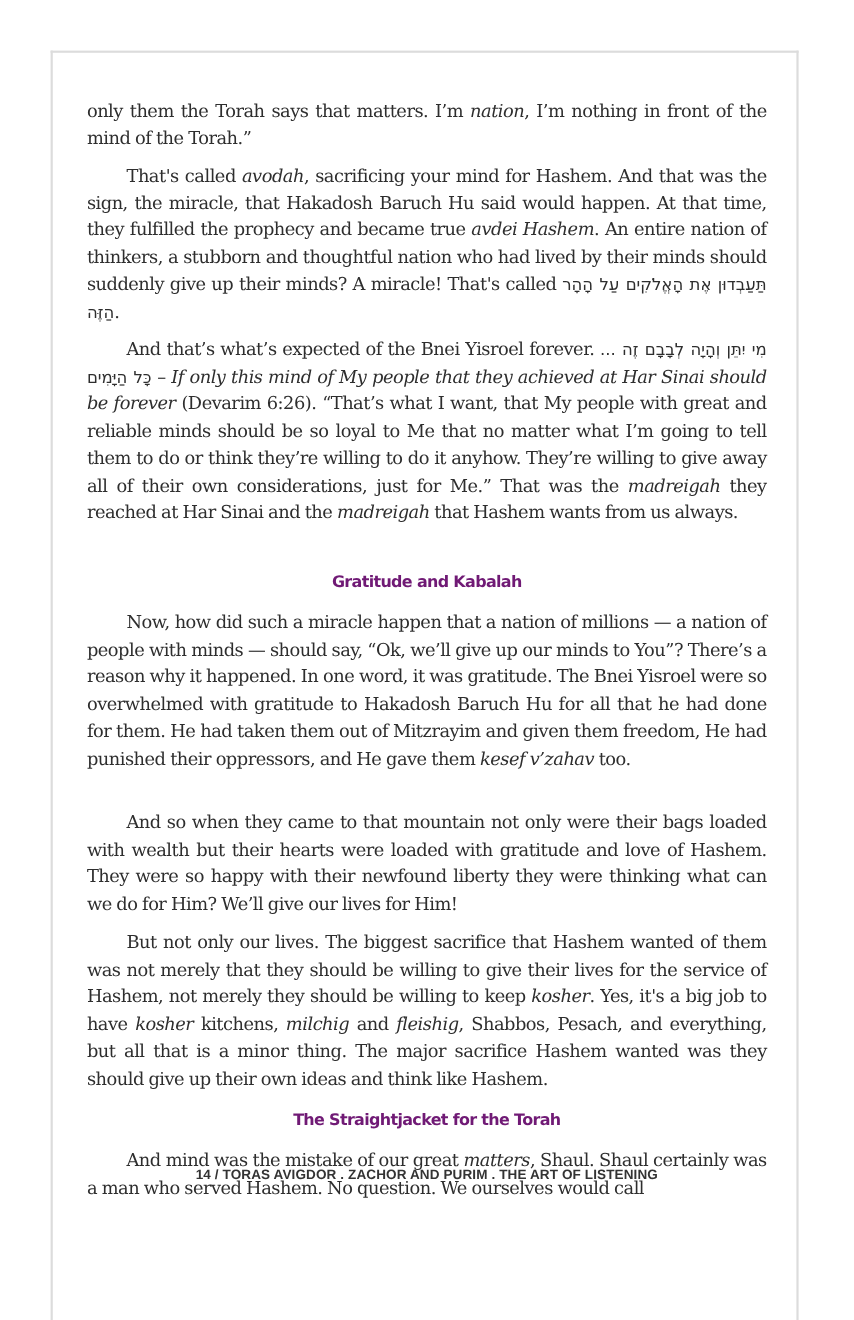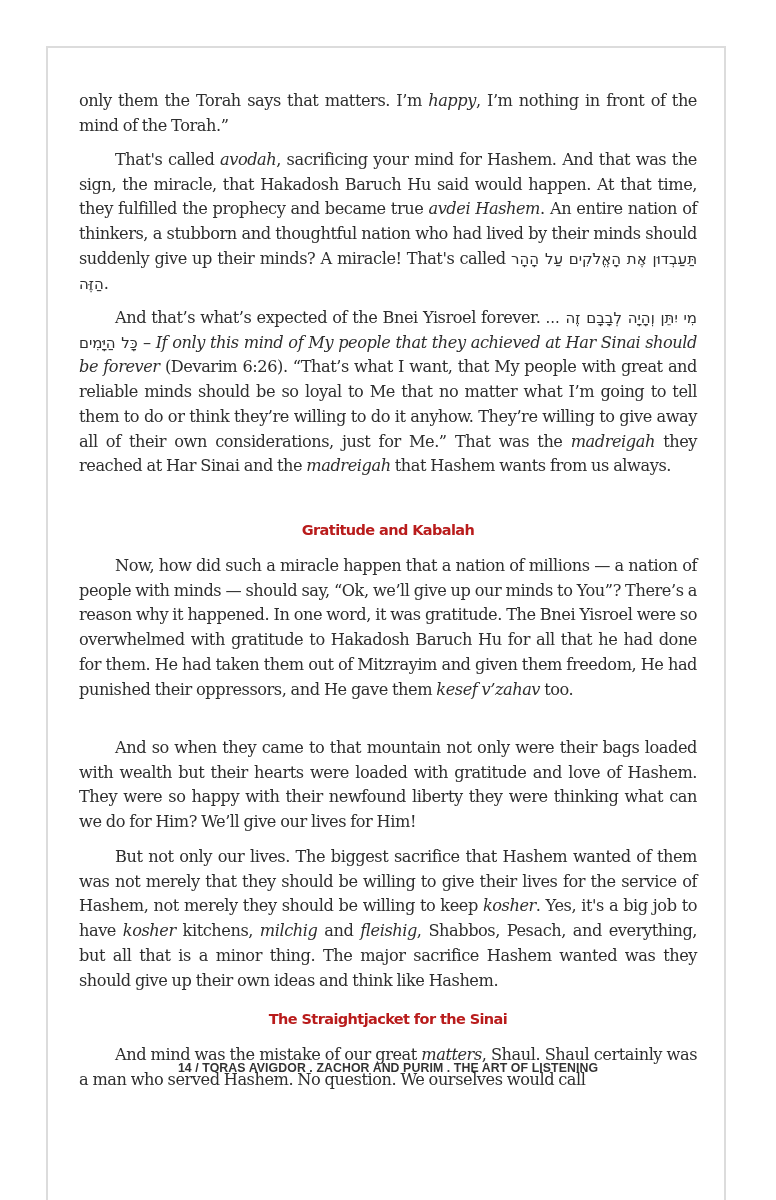--- a/index.html
+++ b/index.html
@@ -14,40 +14,40 @@
       font-size: 16.2px; line-height: 24.7px; color: #2e2e2e;
       text-align: justify; letter-spacing: -0.45px; word-spacing: -0.5px;
       margin: 0;
     }
     .block.indent { text-indent: 36px; }
     .block i { font-style: italic; }
     .heb { font-family: "DejaVu Sans", sans-serif; font-size: 15px; letter-spacing: 0; word-spacing: 0; }
     .heading {
       position: absolute; left: 79px; width: 618px; text-align: center;
       font-family: "DejaVu Sans", "Liberation Sans", sans-serif; font-weight: bold;
-      font-size: 14.5px; color: #b91c1c; letter-spacing: -0.6px; margin: 0;
+      font-size: 14.5px; color: #701a75; letter-spacing: -0.6px; margin: 0;
     }
     .footer {
       position: absolute; left: 79px; width: 618px; text-align: center;
       font-family: "Liberation Sans", "DejaVu Sans", sans-serif; font-weight: bold;
       font-size: 12.3px; color: #333333; letter-spacing: 0.1px; margin: 0;
     }
   </style>
 </head>
 <body>
 
 <div class="page-frame"></div>
 
-<p class="block" id="p1" style="top:89px;"><span>only them the Torah says that matters. I’m </span><i>happy</i><span>, I’m nothing in front of the mind of the Torah.”</span></p>
+<p class="block" id="p1" style="top:89px;"><span>only them the Torah says that matters. I’m </span><i>nation</i><span>, I’m nothing in front of the mind of the Torah.”</span></p>
 <p class="block indent" id="p2" style="top:148px;"><span>That's called </span><i>avodah</i><span>, sacrificing your mind for Hashem. And that was the sign, the miracle, that Hakadosh Baruch Hu said would happen. At that time, they fulfilled the prophecy and became true </span><i>avdei Hashem</i><span>. An entire nation of thinkers, a stubborn and thoughtful nation who had lived by their minds should suddenly give up their minds? A miracle! That's called </span><span class="heb" dir="rtl">תַּעַבְדוּן אֶת הָאֱלֹקִים עַל הָהָר הַזֶּה</span><span>.</span></p>
 <p class="block indent" id="p3" style="top:306px;"><span>And that’s what’s expected of the Bnei Yisroel forever. </span><span class="heb" dir="rtl">מִי יִתֵּן וְהָיָה לְבָבָם זֶה ... כָּל הַיָּמִים</span><span> – </span><i>If only this mind of My people that they achieved at Har Sinai should be forever</i><span> (Devarim 6:26). “That’s what I want, that My people with great and reliable minds should be so loyal to Me that no matter what I’m going to tell them to do or think they’re willing to do it anyhow. They’re willing to give away all of their own considerations, just for Me.” That was the </span><i>madreigah</i><span> they reached at Har Sinai and the </span><i>madreigah</i><span> that Hashem wants from us always.</span></p>
 
 <h2 class="heading" style="top:522px;">Gratitude and Kabalah</h2>
 
 <p class="block indent" id="p4" style="top:554px;"><span>Now, how did such a miracle happen that a nation of millions — a nation of people with minds — should say, “Ok, we’ll give up our minds to You”? There’s a reason why it happened. In one word, it was gratitude. The Bnei Yisroel were so overwhelmed with gratitude to Hakadosh Baruch Hu for all that he had done for them. He had taken them out of Mitzrayim and given them freedom, He had punished their oppressors, and He gave them </span><i>kesef v’zahav</i><span> too.</span></p>
 <p class="block indent" id="p5" style="top:736px;"><span>And so when they came to that mountain not only were their bags loaded with wealth but their hearts were loaded with gratitude and love of Hashem. They were so happy with their newfound liberty they were thinking what can we do for Him? We’ll give our lives for Him!</span></p>
 <p class="block indent" id="p6" style="top:845px;"><span>But not only our lives. The biggest sacrifice that Hashem wanted of them was not merely that they should be willing to give their lives for the service of Hashem, not merely they should be willing to keep </span><i>kosher</i><span>. Yes, it's a big job to have </span><i>kosher</i><span> kitchens, </span><i>milchig</i><span> and </span><i>fleishig</i><span>, Shabbos, Pesach, and everything, but all that is a minor thing. The major sacrifice Hashem wanted was they should give up their own ideas and think like Hashem.</span></p>
 
-<h2 class="heading" style="top:1011px;">The Straightjacket for the Sinai</h2>
+<h2 class="heading" style="top:1011px;">The Straightjacket for the Torah</h2>
 
 <p class="block indent" id="p7" style="top:1043px;"><span>And mind was the mistake of our great </span><i>matters</i><span>, Shaul. Shaul certainly was a man who served Hashem. No question. We ourselves would call</span></p>
 
 <div class="footer" style="top:1061px;">14 / TORAS AVIGDOR . ZACHOR AND PURIM . THE ART OF LISTENING</div>
 
 </body></html>

